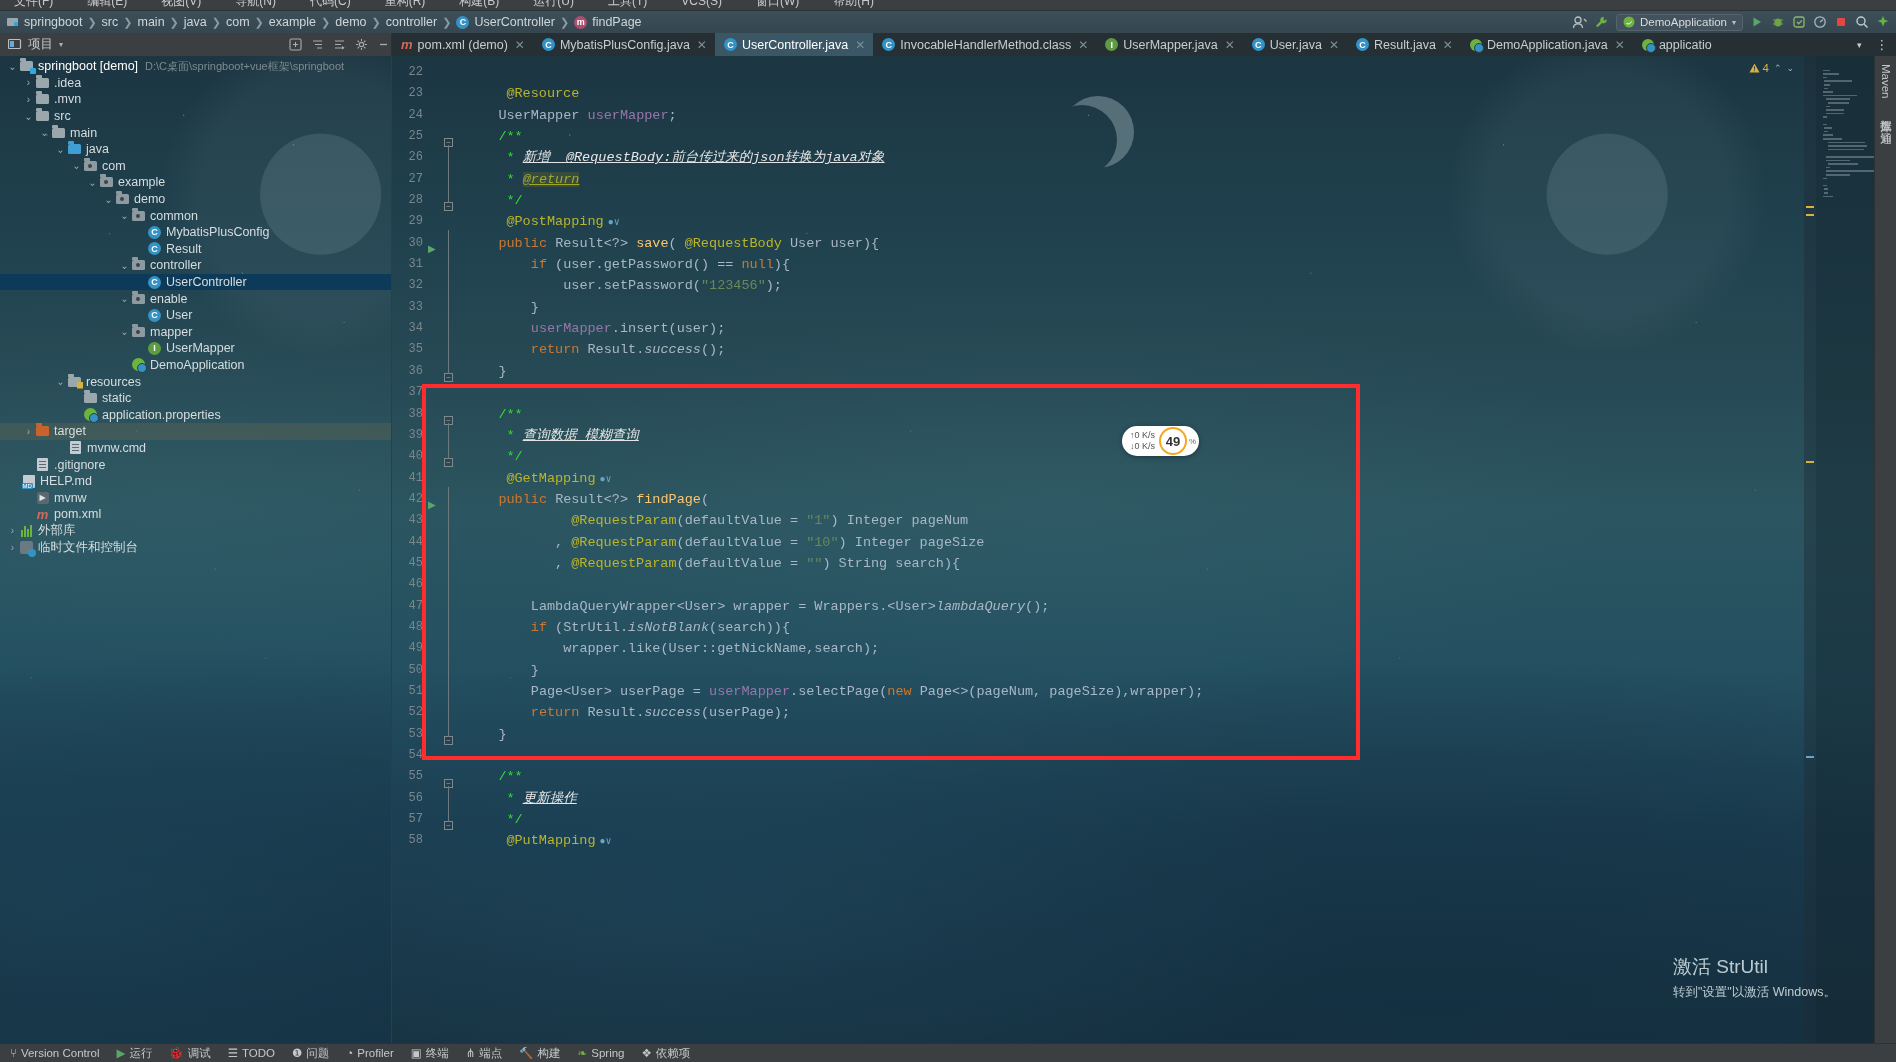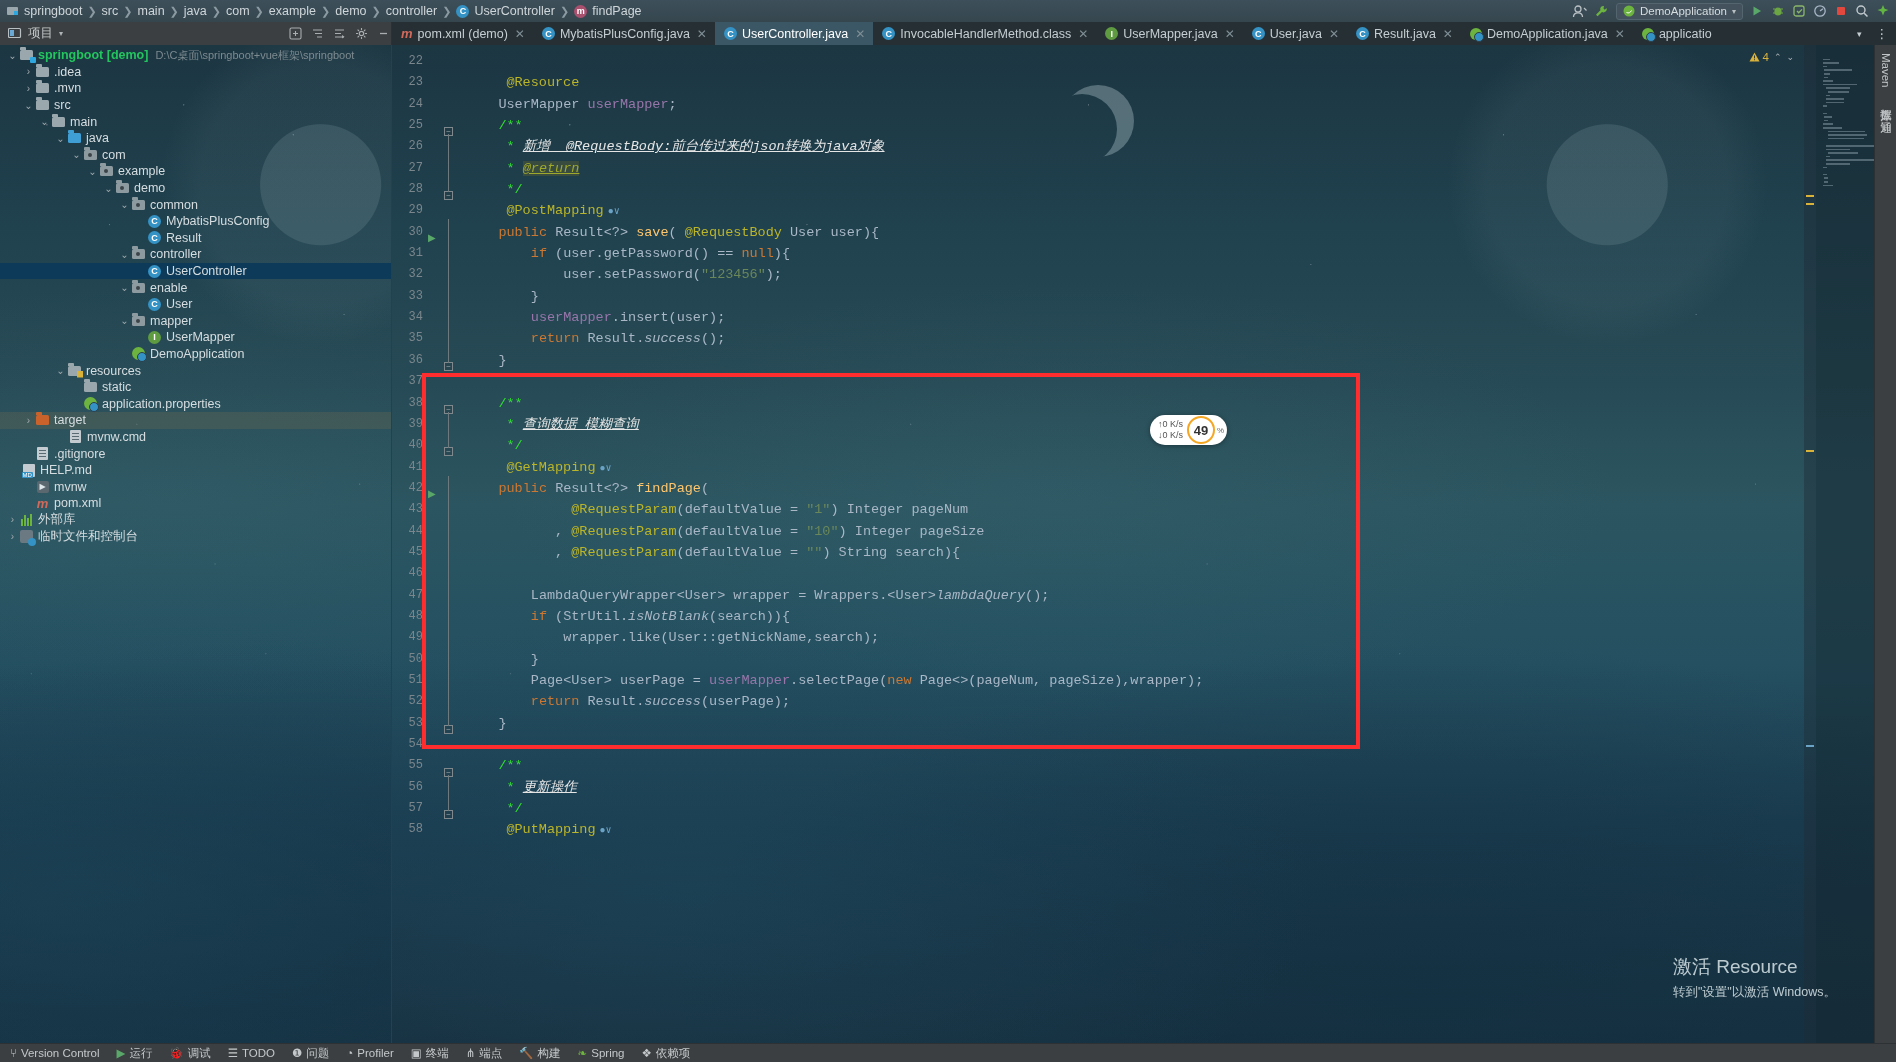--- a/index.html
+++ b/index.html
@@ -109,21 +109,21 @@
   .row {
     display:flex; align-items:center; height:16.6px; font-size:12.5px; color:#d6dde0; white-space:nowrap;
     padding-right:4px;
   }
   .row.selected { background:#0d3a58; }
   .row.hl { background:rgba(120,110,80,0.28); }
   .arrow { width:13px; text-align:center; color:#9fa8ad; font-size:10px; flex:none; }
   .arrow.empty { color:transparent; }
   .node-ic { width:15px; height:14px; flex:none; margin-right:4px; display:inline-flex; align-items:center; justify-content:center; }
   .lbl-path { color:#7d8a90; font-size:11px; margin-left:7px; }
-  .bold { font-weight:bold; color:#22c55e; }
+  .bold { font-weight:normal; color:#ffffff; }
 
   
   .f-grey, .f-blue, .f-orange, .f-pkg, .f-res {
     width:13px;height:10px;border-radius:1.5px;position:relative;
   }
   .f-grey{background:#9aa7ad;} .f-blue{background:#3f9fd4;}
   .f-orange{background:#c9622b;} .f-pkg{background:#8d9aa0;} .f-res{background:#9aa7ad;}
   .f-grey::before,.f-blue::before,.f-orange::before,.f-pkg::before,.f-res::before{
     content:"";position:absolute;top:-3px;left:0;width:6px;height:3px;border-radius:1px 1px 0 0;background:inherit;
   }
@@ -199,21 +199,21 @@
   .rstrip {
     width:22px; background:#3c3f41; display:flex; flex-direction:column; align-items:center;
     padding-top:8px; gap:12px; flex:none; border-left:1px solid #2e3133;
   }
   .rstrip .vlabel { writing-mode: vertical-rl; font-size:11.5px; color:#c0c4c6; white-space:nowrap; }
 
   
   .netwidget {
     position:absolute; z-index:12; display:flex; align-items:center;
     background:#ffffff; border-radius:16px; height:30px; padding:0 3px 0 8px;
-    box-shadow:0 1px 5px rgba(0,0,0,.35); gap:4px;margin-left:28px;
+    box-shadow:0 1px 5px rgba(0,0,0,.35); gap:4px;
   }
   .netwidget .spd { font-size:9px; color:#555; line-height:11px; font-family:"Liberation Sans",sans-serif; }
   .netwidget .ring {
     width:28px;height:28px;border-radius:50%;background:#fff;
     border:2px solid #f5a623; display:flex;align-items:center;justify-content:center;
     font-size:13px;color:#333;font-weight:600;
   }
   .netwidget .pct { font-size:8px; color:#666; margin-left:-2px; }
 
   
@@ -233,20 +233,34 @@
   }
   .statusbar .right { margin-left:auto; display:flex; align-items:center; gap:14px; }
   .progressline { position:absolute; left:50%; transform:translateX(-50%); bottom:1px; width:240px; height:2px; background:#6b9bd1; }
   .warn-chip { display:flex; align-items:center; gap:3px; color:#d9b23a; font-size:11.5px; }
 </style>
 </head>
 <body>
 
 <div class="app">
 
+  <div class="menubar">
+    <span class="mi">文件(F)</span>
+    <span class="mi">编辑(E)</span>
+    <span class="mi">视图(V)</span>
+    <span class="mi">导航(N)</span>
+    <span class="mi">代码(C)</span>
+    <span class="mi">重构(R)</span>
+    <span class="mi">构建(B)</span>
+    <span class="mi">运行(U)</span>
+    <span class="mi">工具(T)</span>
+    <span class="mi">VCS(S)</span>
+    <span class="mi">窗口(W)</span>
+    <span class="mi">帮助(H)</span>
+  </div>
 
   <div class="navbar">
     <span class="crumb">
       <span class="ic">
         <svg width="12" height="12" viewBox="0 0 12 12">
             <rect x="0" y="2" width="11" height="8" rx="1" fill="#9aa7ad"></rect>
             <rect x="7" y="6" width="4" height="4" fill="#2fa8df"></rect>
           </svg>
       </span>
       <span>springboot</span>
@@ -812,21 +826,21 @@
               <rect x="5" y="3.4" width="1" height="3" fill="#3a3a2a"></rect>
               <rect x="5" y="7.2" width="1" height="1" fill="#3a3a2a"></rect>
             </svg>
           <span>4</span>
         </span>
         <span style="font-size:9px;color:#aeb6ba;">⌃</span>
         <span style="font-size:9px;color:#aeb6ba;">⌄</span>
       </div>
 
       <div class="winmark">
-        <div class="w1">激活 Resource</div>
+        <div class="w1">激活 StrUtil</div>
         <div class="w2">转到"设置"以激活 Windows。</div>
       </div>
     </div>
 
     <div class="rstrip">
       <span class="vlabel">Maven</span>
       <span class="vlabel">数据库</span>
       <span class="vlabel">通知</span>
     </div>
   </div>

